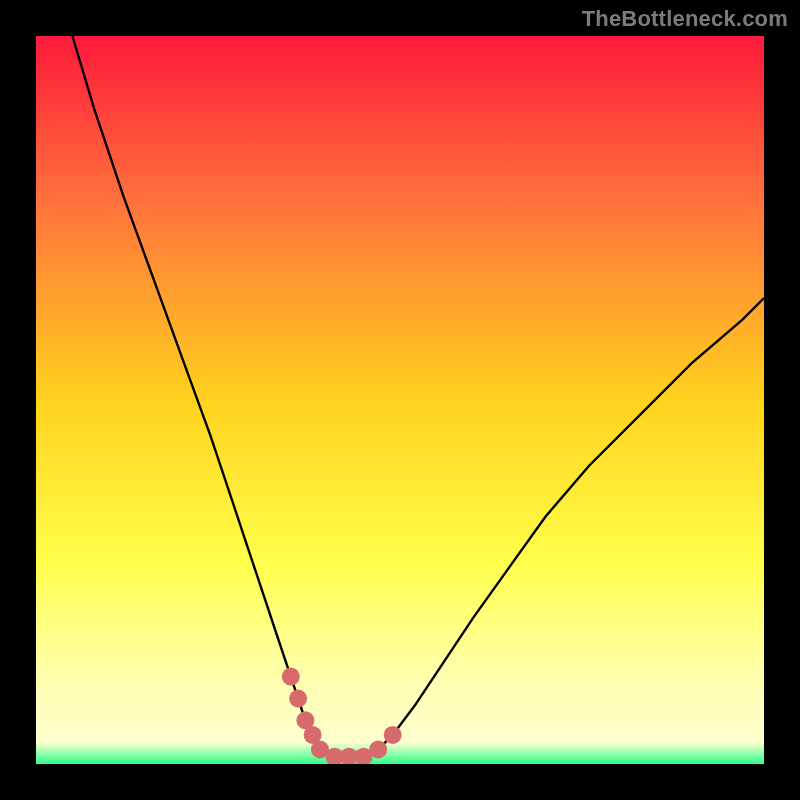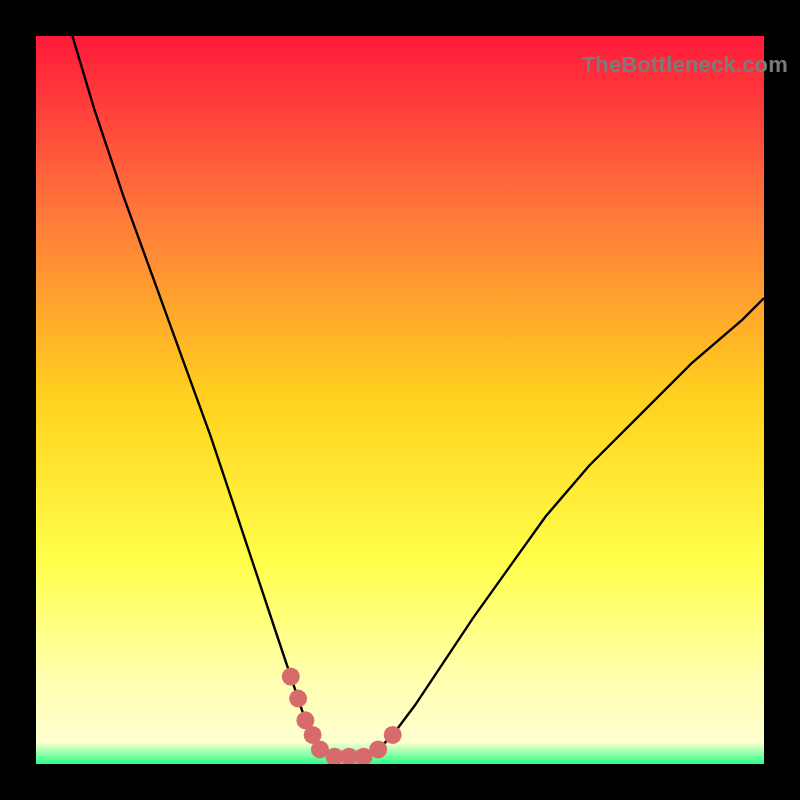--- a/index.html
+++ b/index.html
@@ -28,21 +28,20 @@
   }
   .watermark {
     position: absolute;
     top: 6px;
     right: 12px;
     color: #7b7b7b;
     font-size: 22px;
     font-weight: 600;
     letter-spacing: 0.2px;
     user-select: none;
-    margin-top: 46px;
   }
   svg {
     display: block;
   }
 </style>
 </head>
 <body>
 
 <div class="frame">
 

